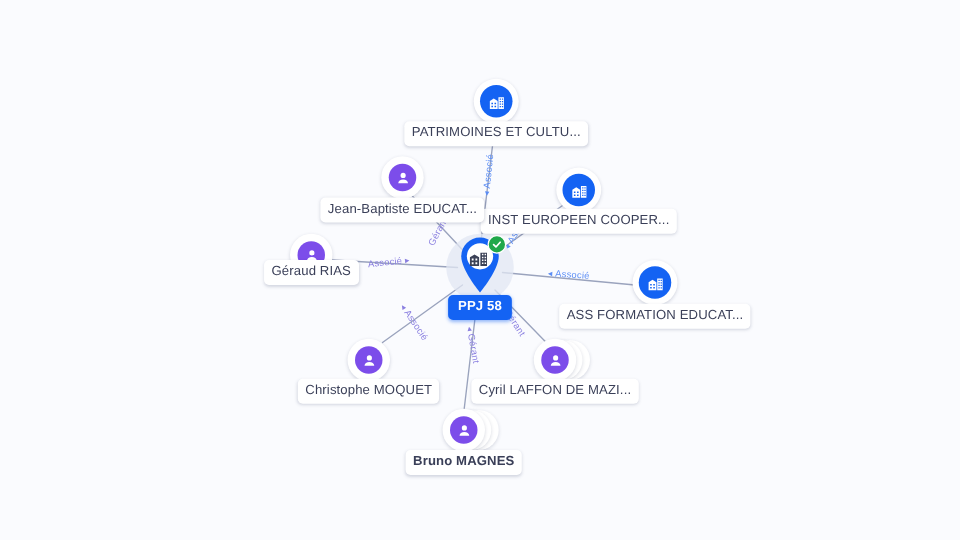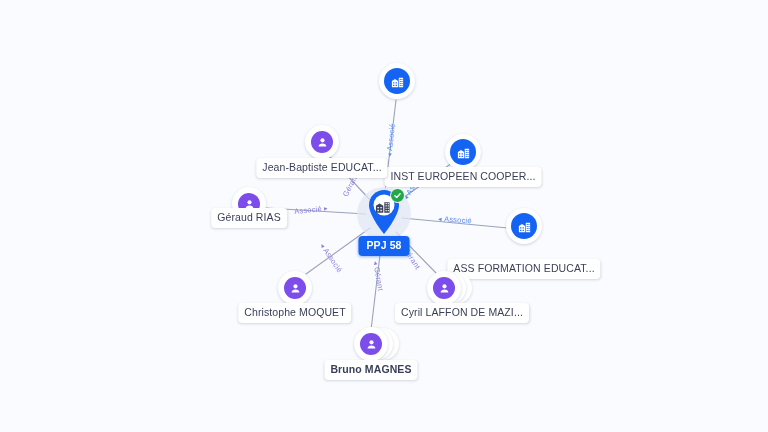--- a/index.html
+++ b/index.html
@@ -225,20 +225,21 @@
       <div class="company-disc">
         <div class="company-inner">
           <svg width="15" height="15" viewBox="0 0 24 24" fill="#ffffff" aria-hidden="true">
             <path d="M3 21V11l5-3.2L13 11v10H3zm2-2h2v-2H5v2zm4 0h2v-2H9v2zM5 15h2v-2H5v2zm4 0h2v-2H9v2z"></path>
             <path d="M14 21V6h7v15h-7zm1.6-2h1.6v-1.6h-1.6V19zm2.8 0H20v-1.6h-1.6V19zm-2.8-3.2h1.6v-1.6h-1.6v1.6zm2.8 0H20v-1.6h-1.6v1.6zm-2.8-3.2h1.6V11h-1.6v1.6zm2.8 0H20V11h-1.6v1.6zm-2.8-3.2h1.6V7.8h-1.6v1.6zm2.8 0H20V7.8h-1.6v1.6z"></path>
           </svg>
         </div>
       </div>
     </div>
   </div>
+  <div class="node-label" style="left:397px; top:97px;">PATRIMOINES ET CULTU...</div>
 
   <div class="node" style="left:463px; top:152px;">
     <div class="node-visual">
       <div class="company-disc">
         <div class="company-inner">
           <svg width="15" height="15" viewBox="0 0 24 24" fill="#ffffff" aria-hidden="true">
             <path d="M3 21V11l5-3.2L13 11v10H3zm2-2h2v-2H5v2zm4 0h2v-2H9v2zM5 15h2v-2H5v2zm4 0h2v-2H9v2z"></path>
             <path d="M14 21V6h7v15h-7zm1.6-2h1.6v-1.6h-1.6V19zm2.8 0H20v-1.6h-1.6V19zm-2.8-3.2h1.6v-1.6h-1.6v1.6zm2.8 0H20v-1.6h-1.6v1.6zm-2.8-3.2h1.6V11h-1.6v1.6zm2.8 0H20V11h-1.6v1.6zm-2.8-3.2h1.6V7.8h-1.6v1.6zm2.8 0H20V7.8h-1.6v1.6z"></path>
           </svg>
         </div>
@@ -252,21 +253,21 @@
       <div class="company-disc">
         <div class="company-inner">
           <svg width="15" height="15" viewBox="0 0 24 24" fill="#ffffff" aria-hidden="true">
             <path d="M3 21V11l5-3.2L13 11v10H3zm2-2h2v-2H5v2zm4 0h2v-2H9v2zM5 15h2v-2H5v2zm4 0h2v-2H9v2z"></path>
             <path d="M14 21V6h7v15h-7zm1.6-2h1.6v-1.6h-1.6V19zm2.8 0H20v-1.6h-1.6V19zm-2.8-3.2h1.6v-1.6h-1.6v1.6zm2.8 0H20v-1.6h-1.6v1.6zm-2.8-3.2h1.6V11h-1.6v1.6zm2.8 0H20V11h-1.6v1.6zm-2.8-3.2h1.6V7.8h-1.6v1.6zm2.8 0H20V7.8h-1.6v1.6z"></path>
           </svg>
         </div>
       </div>
     </div>
   </div>
-  <div class="node-label" style="left:524px; top:243px;margin-top:16px;">ASS FORMATION EDUCAT...</div>
+  <div class="node-label" style="left:524px; top:243px;">ASS FORMATION EDUCAT...</div>
 
   <div class="node" style="left:322px; top:142px;">
     <div class="node-visual">
       <div class="person-disc">
         <div class="person-inner">
           <svg width="13" height="13" viewBox="0 0 24 24" fill="#ffffff" aria-hidden="true">
             <circle cx="12" cy="8" r="3.8"></circle>
             <path d="M4.8 19.5c0-3.6 3.2-5.6 7.2-5.6s7.2 2 7.2 5.6H4.8z"></path>
           </svg>
         </div>
@@ -326,21 +327,21 @@
       <div class="person-disc" style="position:absolute; left:0; top:0;">
         <div class="person-inner">
           <svg width="13" height="13" viewBox="0 0 24 24" fill="#ffffff" aria-hidden="true">
             <circle cx="12" cy="8" r="3.8"></circle>
             <path d="M4.8 19.5c0-3.6 3.2-5.6 7.2-5.6s7.2 2 7.2 5.6H4.8z"></path>
           </svg>
         </div>
       </div>
     </div>
   </div>
-  <div class="node-label" style="left:444px; top:303px;margin-left:18px;">Cyril LAFFON DE MAZI...</div>
+  <div class="node-label" style="left:444px; top:303px;">Cyril LAFFON DE MAZI...</div>
 
   <div class="node" style="left:384px; top:216px;">
     <div class="node-visual" style="left:-30px; top:-30px; transform:none;">
       <div class="center-wrap">
         <div class="center-halo"></div>
         <div class="pin">
           <svg width="38" height="50" viewBox="0 0 38 50" aria-hidden="true">
             <path d="M19 2C10.7 2 4 8.7 4 17c0 11 15 29 15 29s15-18 15-29C34 8.7 27.3 2 19 2z" fill="#1463f3"></path>
             <circle cx="19" cy="17" r="10.5" fill="#ffffff"></circle>
             <g transform="translate(10.2,8.6) scale(0.735)" fill="#3c4257">

